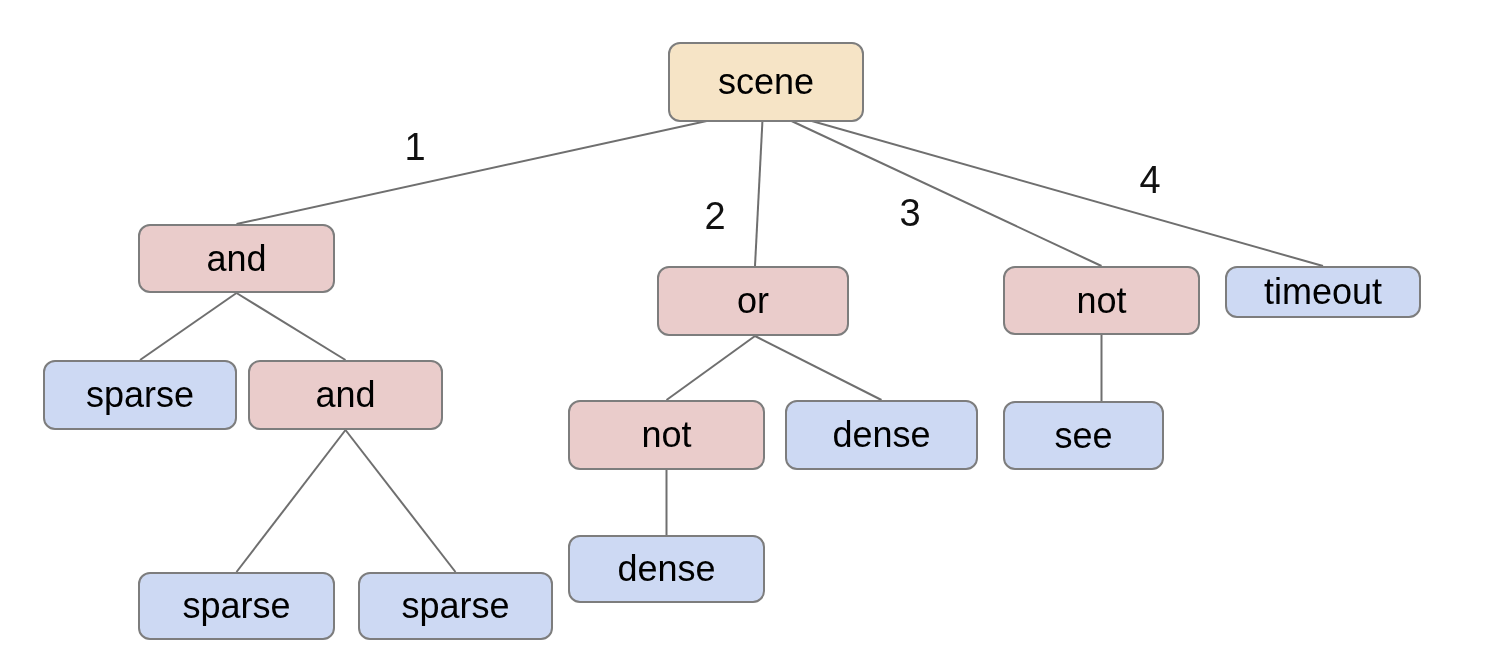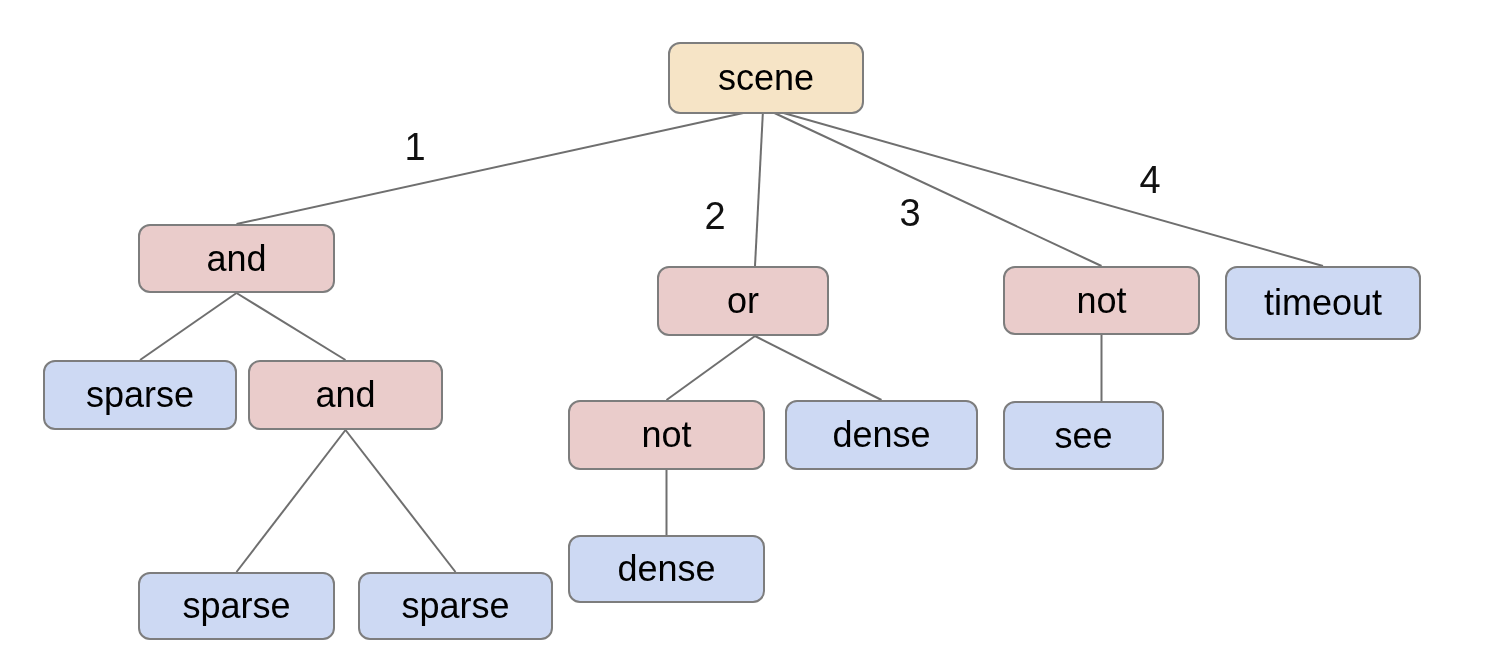--- a/index.html
+++ b/index.html
@@ -59,33 +59,33 @@
       <text x="1150" y="193" class="edge-label">4</text>
       <line x1="236.5" y1="293" x2="140" y2="360" stroke="#6f6f6f" stroke-width="2"></line>
       <line x1="236.5" y1="293" x2="345.5" y2="360" stroke="#6f6f6f" stroke-width="2"></line>
       <line x1="345.5" y1="430" x2="236.5" y2="572" stroke="#6f6f6f" stroke-width="2"></line>
       <line x1="345.5" y1="430" x2="455.5" y2="572" stroke="#6f6f6f" stroke-width="2"></line>
       <line x1="755" y1="336" x2="666.5" y2="400" stroke="#6f6f6f" stroke-width="2"></line>
       <line x1="755" y1="336" x2="881.5" y2="400" stroke="#6f6f6f" stroke-width="2"></line>
       <line x1="666.5" y1="470" x2="666.5" y2="535" stroke="#6f6f6f" stroke-width="2"></line>
       <line x1="1101.5" y1="335" x2="1101.5" y2="401" stroke="#6f6f6f" stroke-width="2"></line>
     </svg>
-<div class="node root" style="left: 668px; top: 42px; width: 196px; height: 72px;">
+<div class="node root" style="left: 668px; top: 42px; width: 196px; height: 80px;">
       <span>scene</span>
     </div>
     <div class="node operator" style="left: 138px; top: 224px; width: 197px; height: 69px;">
       <span>and</span>
     </div>
-    <div class="node operator" style="left: 657px; top: 266px; width: 172px; height: 70px;">
+    <div class="node operator" style="left: 657px; top: 266px; width: 192px; height: 70px;">
       <span>or</span>
     </div>
     <div class="node operator" style="left: 1003px; top: 266px; width: 197px; height: 69px;">
       <span>not</span>
     </div>
-    <div class="node leaf" style="left: 1225px; top: 266px; width: 196px; height: 74px;">
+    <div class="node leaf" style="left: 1225px; top: 266px; width: 196px; height: 52px;">
       <span>timeout</span>
     </div>
     <div class="node leaf" style="left: 43px; top: 360px; width: 194px; height: 70px;">
       <span>sparse</span>
     </div>
     <div class="node operator" style="left: 248px; top: 360px; width: 195px; height: 70px;">
       <span>and</span>
     </div>
     <div class="node operator" style="left: 568px; top: 400px; width: 197px; height: 70px;">
       <span>not</span>

